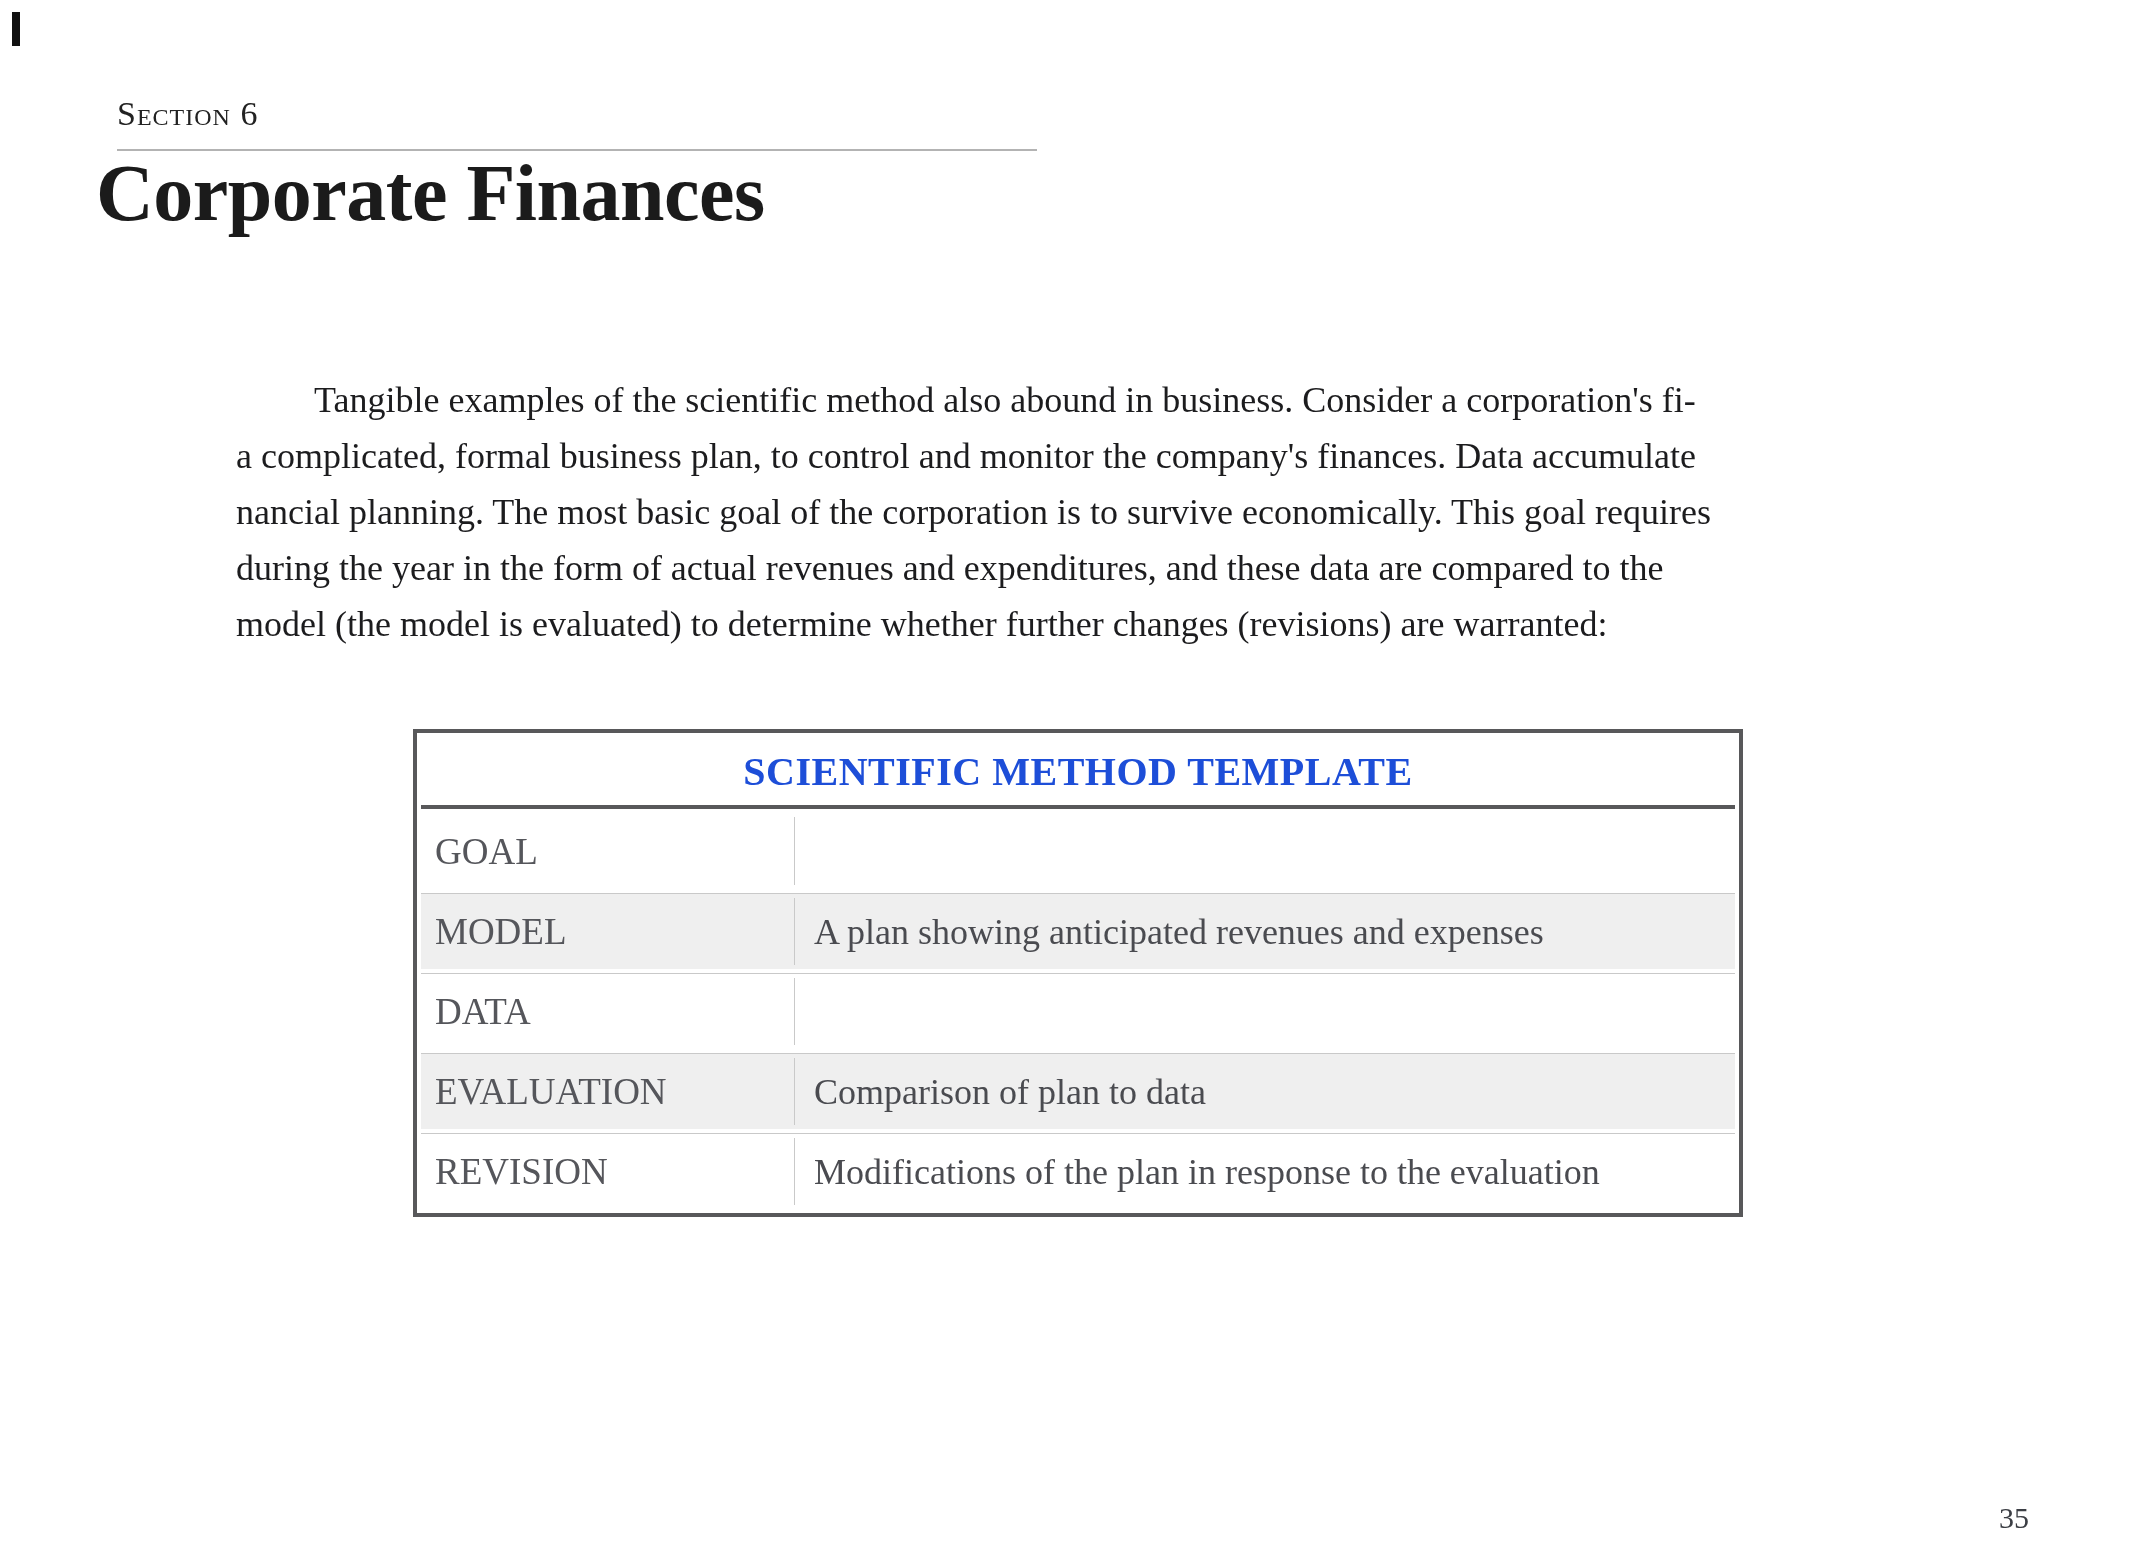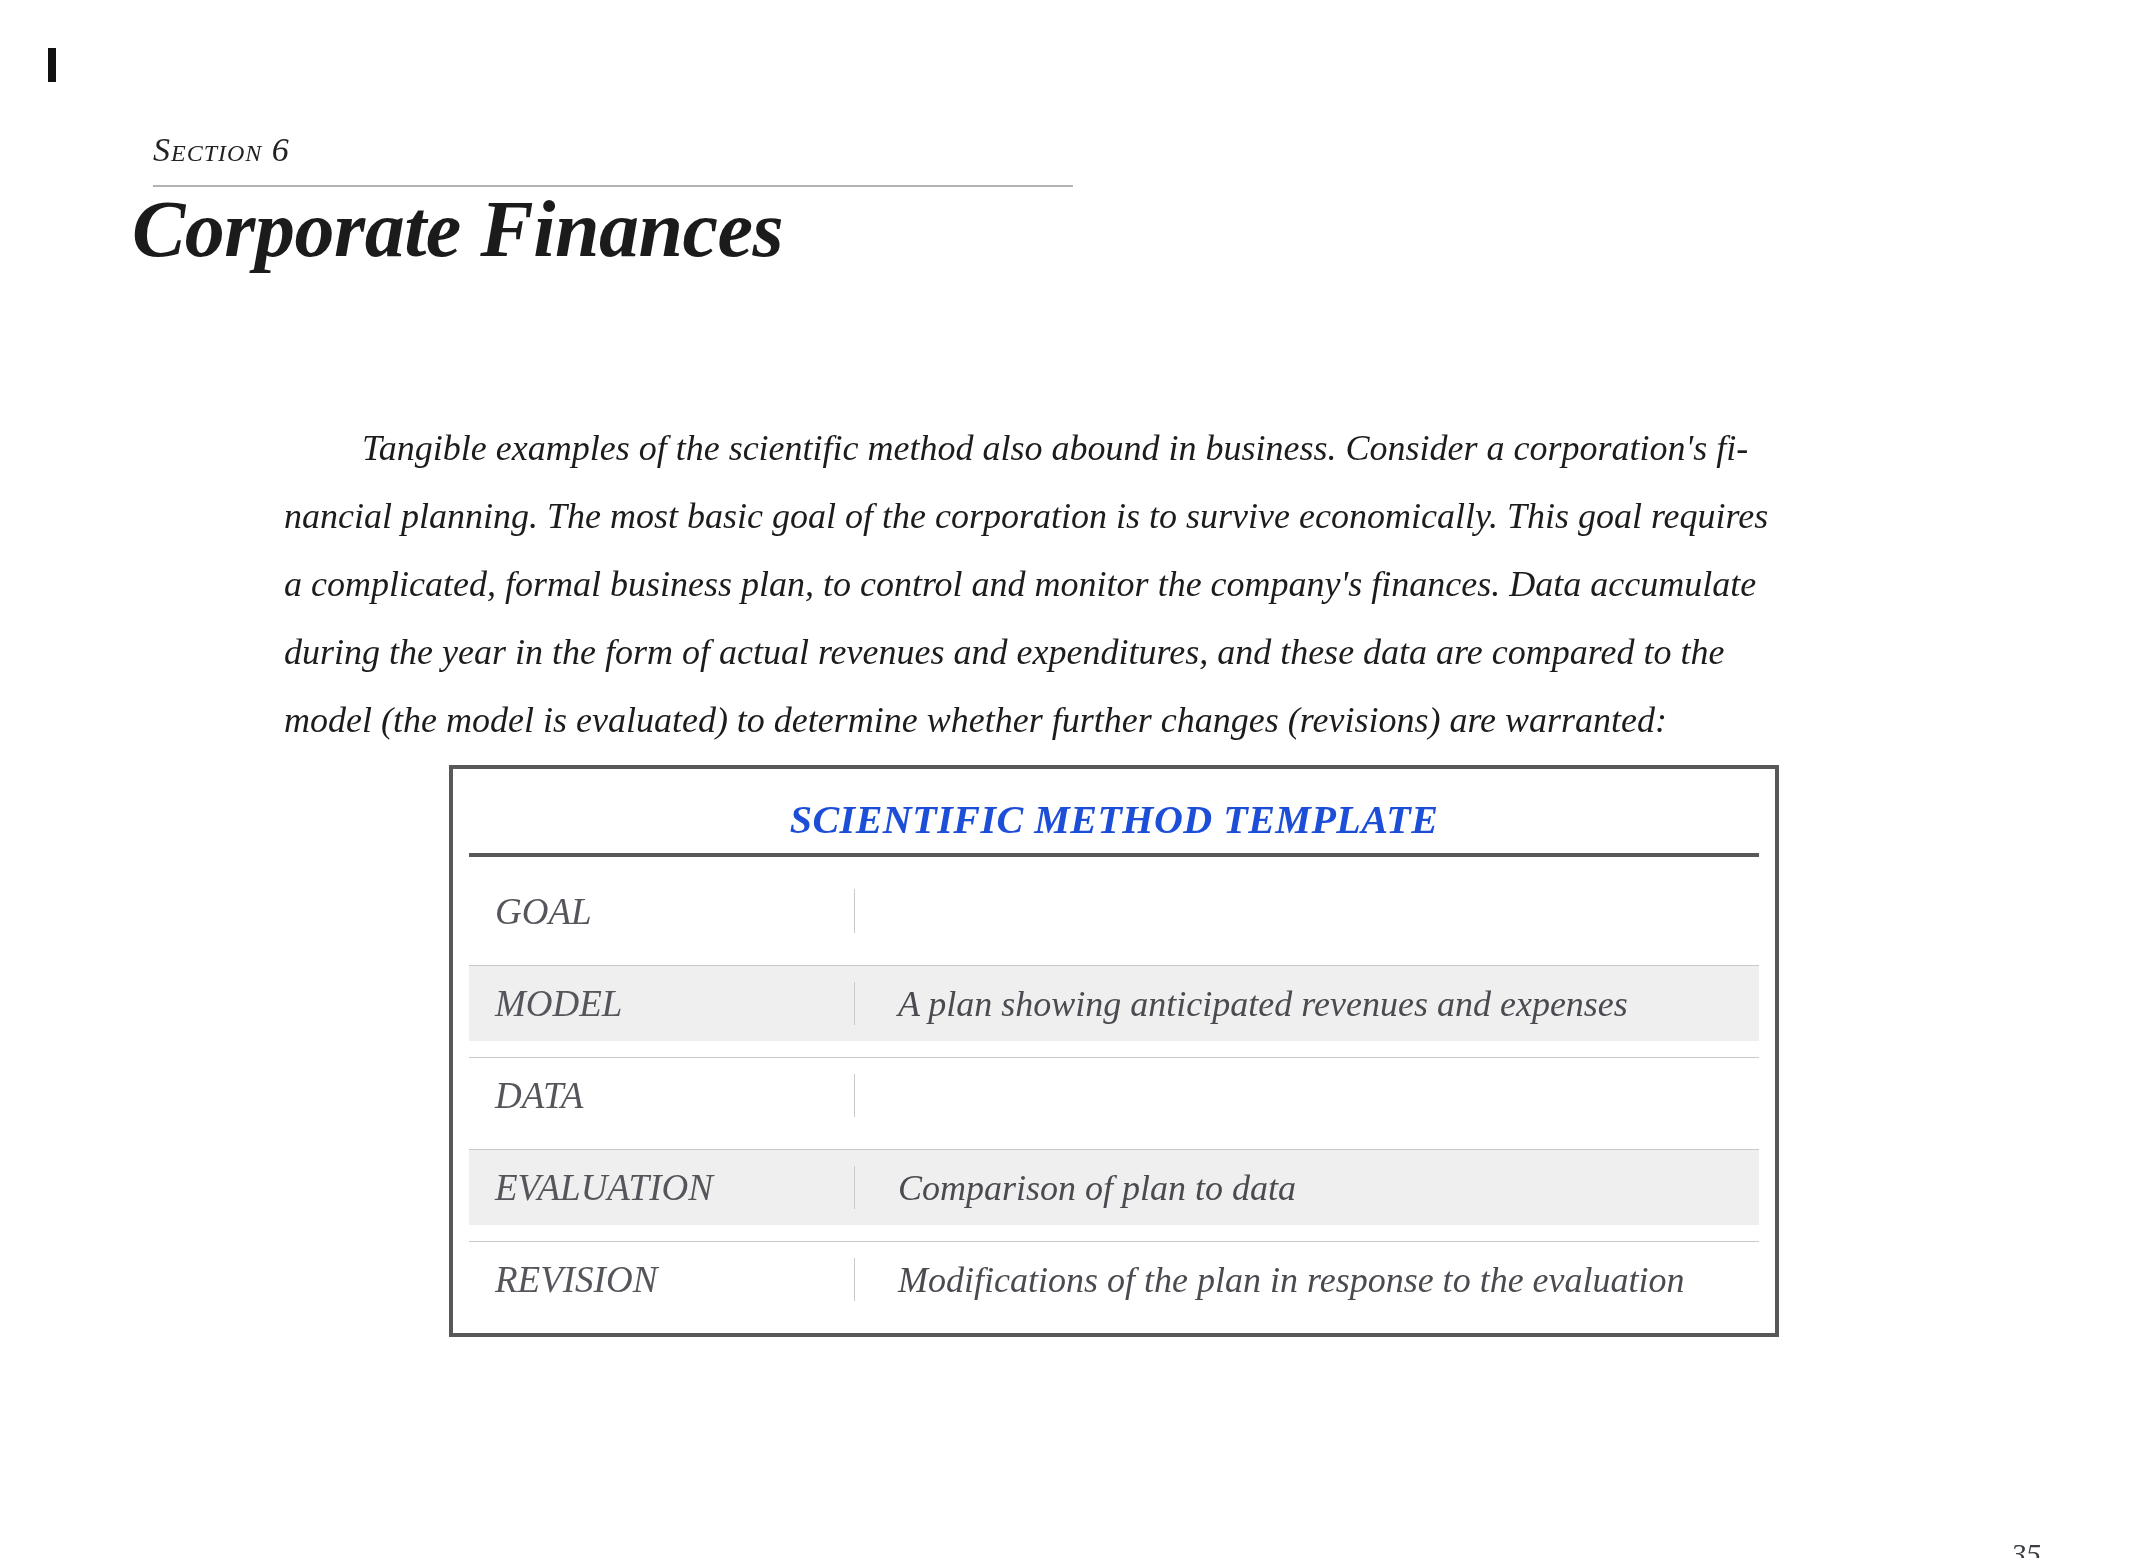--- a/index.html
+++ b/index.html
@@ -1,15 +1,15 @@
 <!DOCTYPE html>
 <html><head>
 <meta charset="utf-8">
 <style>
-  * { margin: 16px; padding: 0; box-sizing: border-box; font-style: italic; }
+  * { margin: 4px; padding: 0; box-sizing: border-box; }
   html, body { width: 2133px; height: 1558px; background: #ffffff; overflow: hidden; }
   body { position: relative; font-family: "Liberation Serif", "DejaVu Serif", serif; }
 
   .edge-artifact {
     position: absolute; left: 0; top: 0; width: 8px; height: 34px; background: #111;
   }
 
   .section-label {
     position: absolute; left: 105px; top: 85px;
     font-size: 34px; line-height: 1.0; color: #222222;
@@ -67,22 +67,22 @@
 <div class="edge-artifact"></div>
 
 <div class="section-label">Section 6</div>
 
 <div class="section-rule"></div>
 
 <h1 class="page-title">Corporate Finances</h1>
 
 <div class="body-text">
   <div class="para-line indent">Tangible examples of the scientific method also abound in business. Consider a corporation's fi-</div>
+  <div class="para-line">a complicated, formal business plan, to control and monitor the company's finances. Data accumulate</div>
   <div class="para-line">nancial planning. The most basic goal of the corporation is to survive economically. This goal requires</div>
-  <div class="para-line">a complicated, formal business plan, to control and monitor the company's finances. Data accumulate</div>
   <div class="para-line">during the year in the form of actual revenues and expenditures, and these data are compared to the</div>
   <div class="para-line">model (the model is evaluated) to determine whether further changes (revisions) are warranted:</div>
 </div>
 
 <div class="sm-table">
   <div class="sm-table-header">SCIENTIFIC METHOD TEMPLATE</div>
 
   <div class="sm-row">
     <div class="sm-cell-label">GOAL</div>
   </div>

